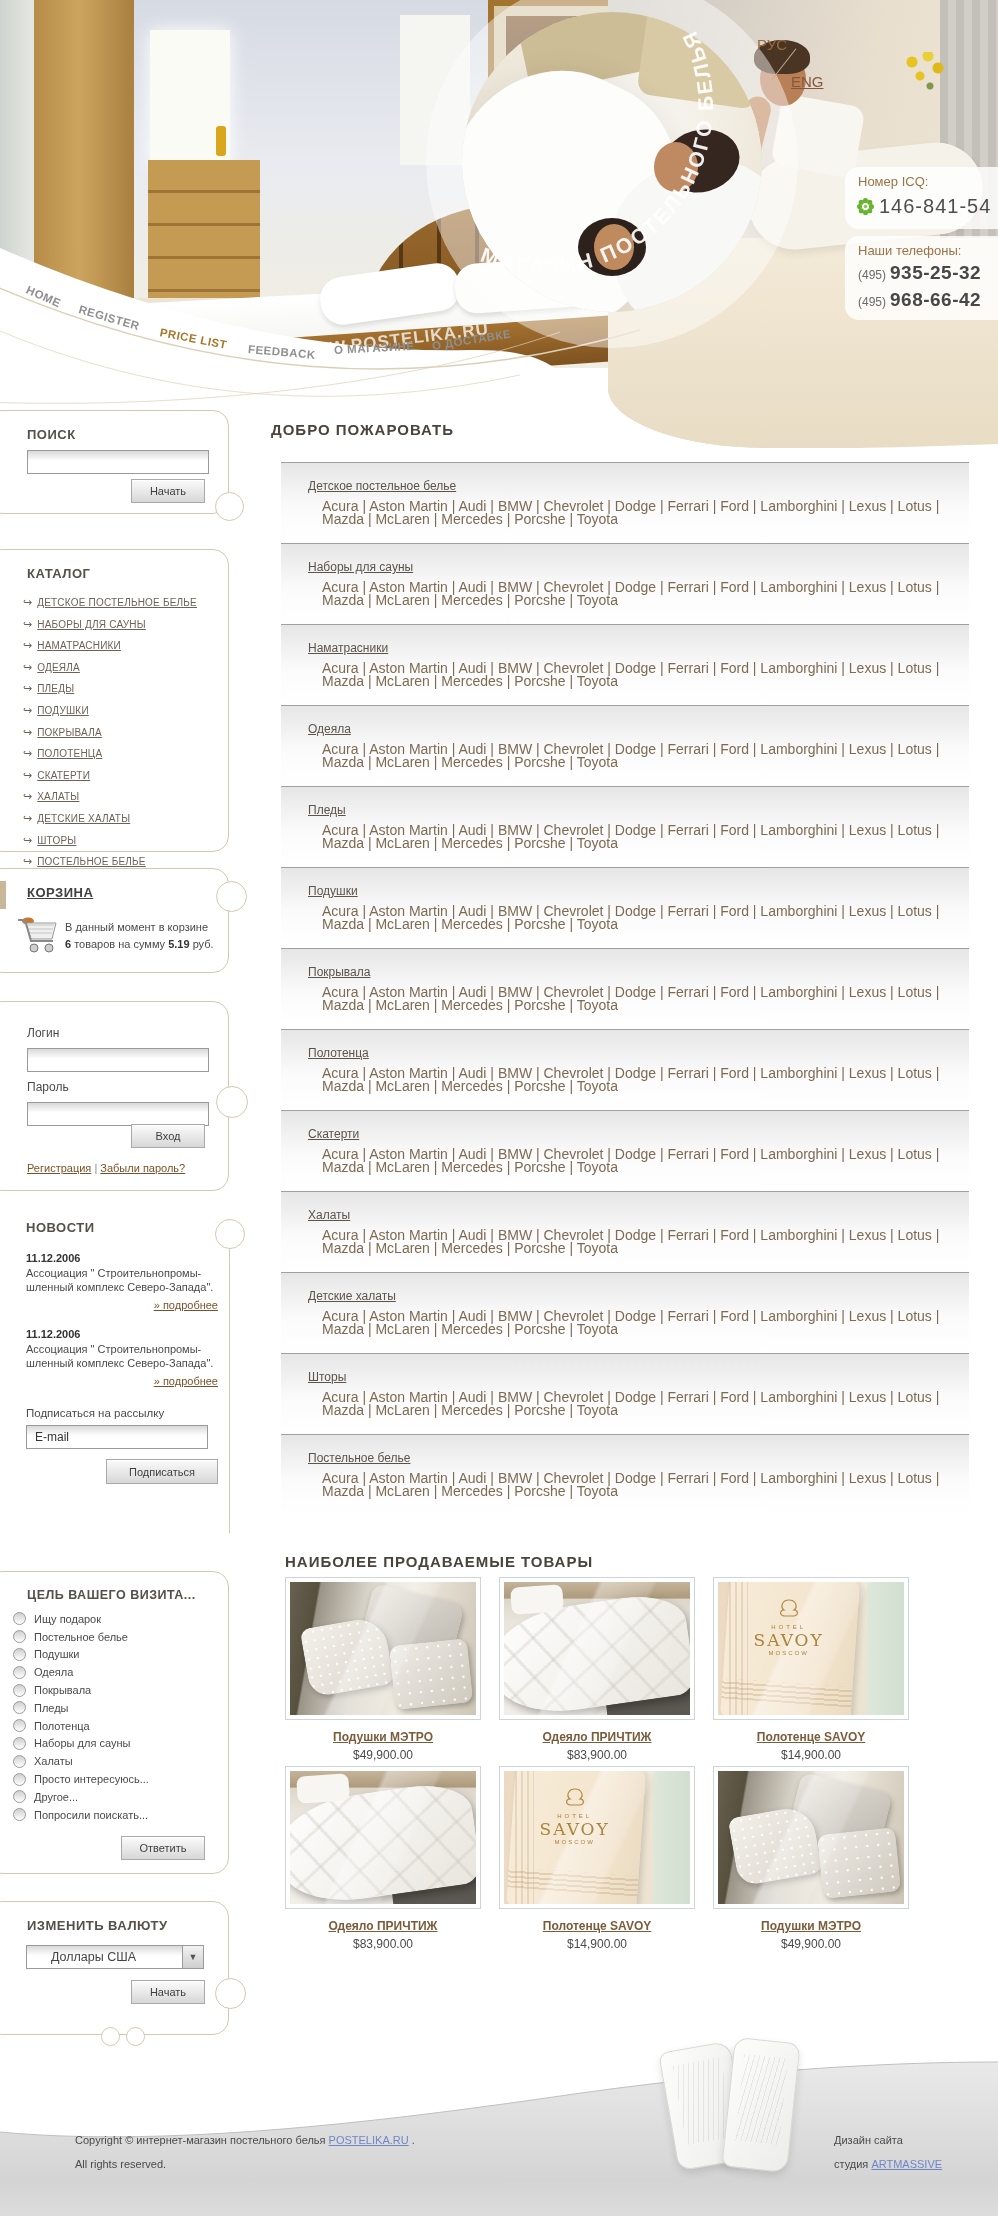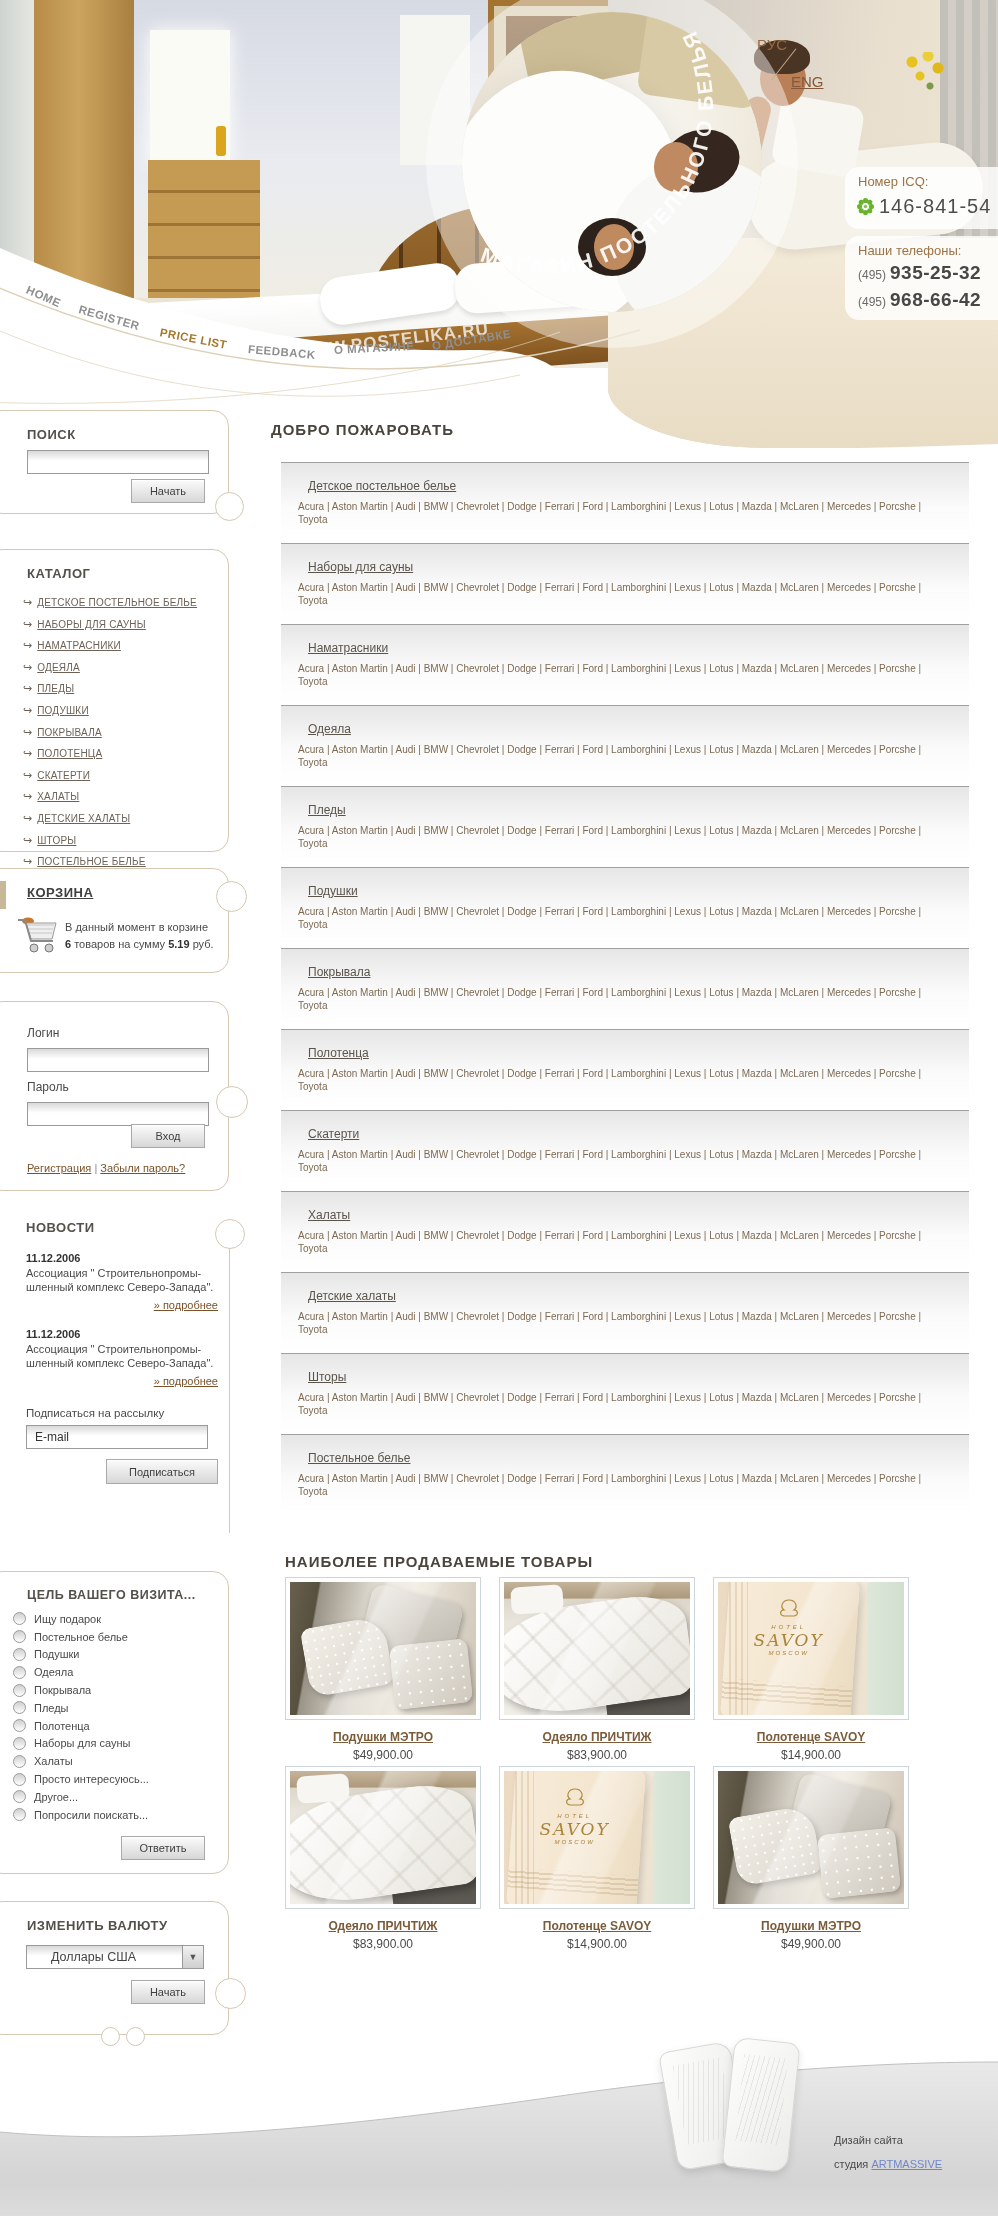--- a/index.html
+++ b/index.html
@@ -171,28 +171,28 @@
   .box-currency .btn{top:78px;}
 
   
   .welcome{position:absolute;left:271px;top:421px;font-size:15px;font-weight:bold;color:#4a443c;
       letter-spacing:1px;text-shadow:1px 1px 0 rgba(255,255,255,.8);z-index:2;}
   .sections{position:absolute;left:281px;top:462px;width:688px;z-index:2;}
   .section{position:relative;height:81px;border-top:1px solid #a0a0a0;
       background:linear-gradient(#e6e6e6,#fbfbfb 55%,#fff);box-sizing:border-box;}
   .section-title{position:absolute;left:27px;top:16px;font-size:12px;color:#5b544b;
       text-decoration:underline;cursor:pointer;}
-  .section-brands{position:absolute;left:17px;top:37px;width:645px;font-size:10px;line-height:13px;
+  .section-brands{position:absolute;left:41px;top:37px;width:645px;font-size:14px;line-height:13px;
       color:#7d6a52;cursor:pointer;}
 
   .bestsellers-title{position:absolute;left:285px;top:1544px;font-size:15px;font-weight:bold;
       color:#4a443c;letter-spacing:1px;text-shadow:1px 1px 0 rgba(255,255,255,.8);z-index:2;margin-top:9px;}
   .products{position:absolute;left:285px;top:1577px;width:646px;display:flex;flex-wrap:wrap;z-index:2;}
   .product{width:196px;margin:0 18px 4px 0;}
-  .pframe{display:block;height:133px;border:1px solid #ccd5da;background:#fff;padding:4px;cursor:pointer;font-style:italic;}
+  .pframe{display:block;height:133px;border:1px solid #ccd5da;background:#fff;padding:4px;cursor:pointer;}
   .pimg{position:relative;width:100%;height:100%;overflow:hidden;}
   .pimg::after{content:"";position:absolute;left:0;top:0;right:0;bottom:0;
       background:linear-gradient(115deg,rgba(255,255,255,0) 38%,rgba(255,255,255,.38) 40%,
       rgba(255,255,255,.18) 60%,rgba(255,255,255,0) 62%);}
   .pimg i{position:absolute;display:block;}
   .pname{display:block;text-align:center;margin-top:10px;font-size:12px;font-weight:bold;
       color:#7a5c3a;text-decoration:underline;cursor:pointer;}
   .pprice{text-align:center;margin-top:4px;font-size:12px;color:#4a4a4a;}
 
   .pillows{background:linear-gradient(100deg,#69604f 0%,#57503f 14%,#9a9488 15%,#d9d4c9 38%,#efeadf 60%,#cdc5b6 100%);}
@@ -722,19 +722,23 @@
 
   </div>
 
   <div class="footer">
     <svg width="998" height="176" viewBox="0 0 998 176">
       <path d="M0,92 C150,106 340,88 560,56 C740,30 890,22 998,22 L998,0 L0,0 Z" fill="#ffffff"></path>
       <path d="M0,92 C150,106 340,88 560,56 C740,30 890,22 998,22" stroke="#c0c0c0" stroke-width="1" fill="none"></path>
     </svg>
     <div class="fp fp1"></div>
     <div class="fp fp2"></div>
+    <div class="f-copy">
+      <span>Copyright ©  интернет-магазин постельного белья </span><a class="f-link">POSTELIKA.RU</a><span> .</span><br>
+      <span>All rights reserved.</span>
+    </div>
     <div class="f-design">
       <span>Дизайн сайта</span><br>
       <span>студия </span><a class="f-link">ARTMASSIVE</a>
     </div>
   </div>
 
 </div>
 
 </body></html>

